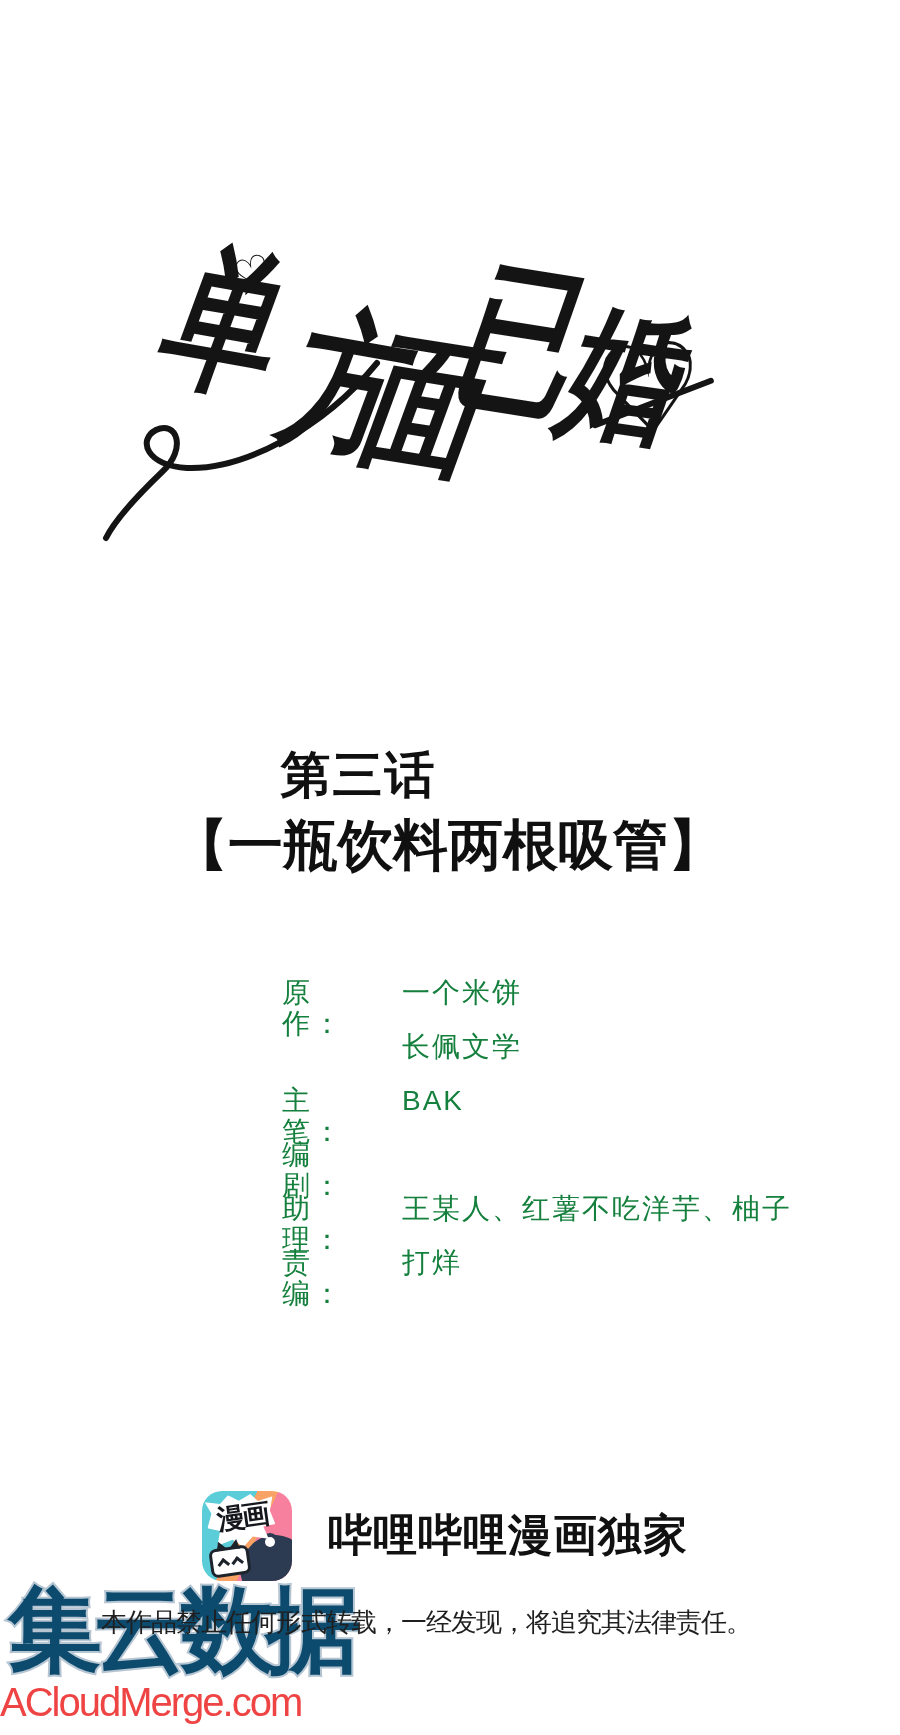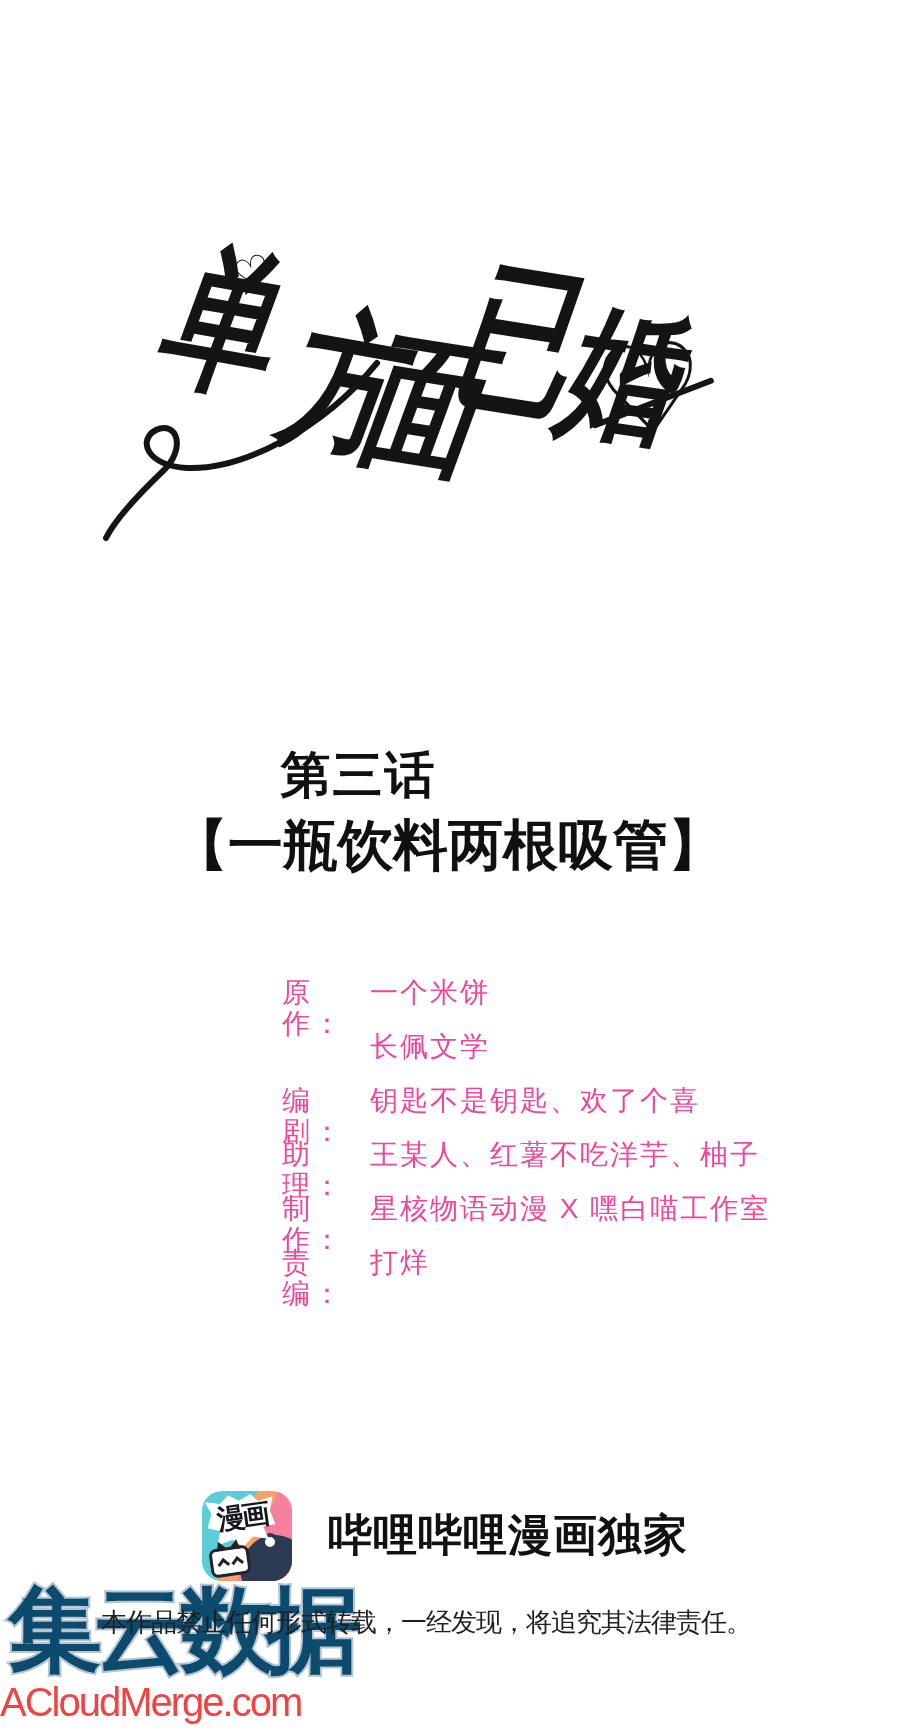--- a/index.html
+++ b/index.html
@@ -31,21 +31,21 @@
   .chapter-no { position:absolute; top:748px; left:0; width:717px; text-align:center;
                 font-family:"Liberation Serif", serif; font-weight:700; font-size:50px;
                 line-height:1.1; letter-spacing:2px; color:#101010; }
   .chapter-title { position:absolute; top:816px; left:0; width:896px; text-align:center;
                    font-family:"Liberation Serif", serif; font-weight:700; font-size:55px;
                    line-height:1.1; letter-spacing:0; color:#101010; }
 
   
   .credits { position:absolute; left:282px; top:978px; }
   .credit-row { display:flex; align-items:flex-start; height:54px;
-                font-size:28px; line-height:1.1; color:#ec4899; font-weight:400; }
+                font-size:28px; line-height:1.1; color:#15803d; font-weight:400;gap:32px; }
   .credit-label { width:88px; letter-spacing:3px; flex:0 0 88px; }
   .credit-value { letter-spacing:2px; white-space:nowrap; }
 
   
   .publisher { position:absolute; left:202px; top:1491px; display:flex; align-items:center; }
   .bili-icon { width:90px; height:90px; border-radius:20px; position:relative; overflow:hidden;
                background:linear-gradient(115deg,#5bcdd8 0%,#5bcdd8 42%,#f8a266 42%,#f8a266 58%,#f8809f 58%,#f8809f 100%); }
   .bili-arm { position:absolute; right:-16px; bottom:-20px; width:66px; height:66px;
               background:#2c3a52; border-radius:50% 50% 42% 42%; transform:rotate(25deg); }
   .bili-fist { position:absolute; right:13px; top:42px; width:18px; height:18px;
@@ -104,30 +104,29 @@
 <div class="credits">
   <div class="credit-row">
     <span class="credit-label">原作：</span>
     <span class="credit-value">一个米饼</span>
   </div>
   <div class="credit-row">
     <span class="credit-label"></span>
     <span class="credit-value">长佩文学</span>
   </div>
   <div class="credit-row">
+    <span class="credit-label">主笔：</span>
+    <span class="credit-value">BAK</span>
+  </div>
+  <div class="credit-row">
     <span class="credit-label">编剧：</span>
-    <span class="credit-value">钥匙不是钥匙、欢了个喜</span>
   </div>
   <div class="credit-row">
     <span class="credit-label">助理：</span>
     <span class="credit-value">王某人、红薯不吃洋芋、柚子</span>
-  </div>
-  <div class="credit-row">
-    <span class="credit-label">制作：</span>
-    <span class="credit-value">星核物语动漫 X 嘿白喵工作室</span>
   </div>
   <div class="credit-row">
     <span class="credit-label">责编：</span>
     <span class="credit-value">打烊</span>
   </div>
 </div>
 
 <div class="publisher">
   <div class="bili-icon">
     <div class="bili-arm"></div>

